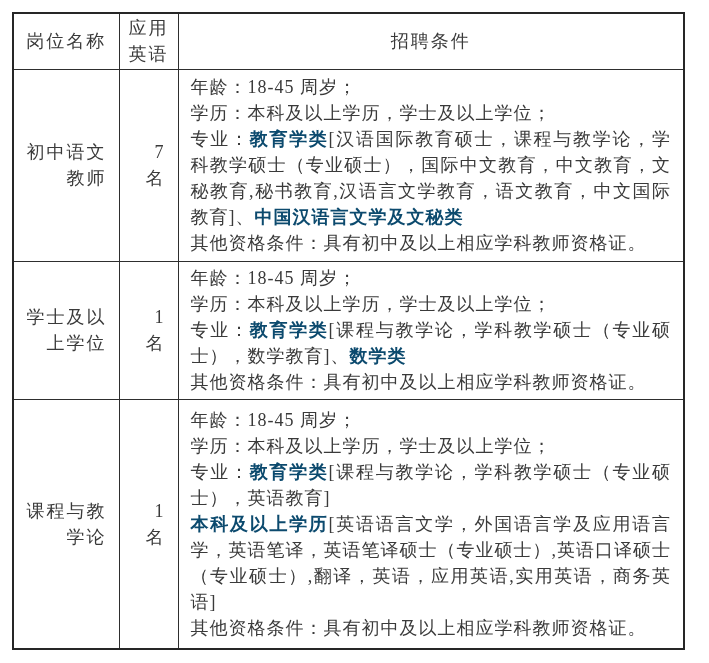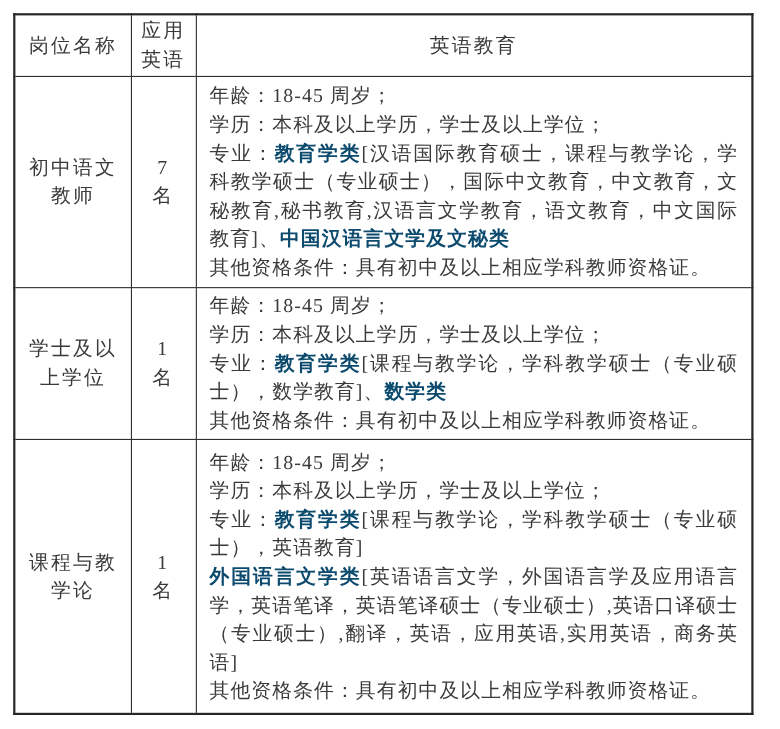--- a/index.html
+++ b/index.html
@@ -29,21 +29,21 @@
     box-sizing:border-box;
   }
   th{
     height:56px;
     text-align:center;
     vertical-align:middle;
     letter-spacing:2px;
     padding:0 8px;
   }
   td.position-cell, td.headcount-cell{
-    text-align:center;
+    text-align:right;
     vertical-align:middle;
     letter-spacing:2px;
     padding:0 12px;
   }
   td.conditions-cell{
     vertical-align:middle;
     padding:3px 12px 3px 12px;
     letter-spacing:1px;
     text-align:justify;
     text-justify:inter-character;
@@ -61,21 +61,21 @@
   <table class="recruit">
     <colgroup>
         <col class="c1">
         <col class="c2">
         <col class="c3">
       </colgroup>
     <thead>
       <tr>
         <th>岗位名称</th>
         <th>应用英语</th>
-        <th>英语教育</th>
+        <th>招聘条件</th>
       </tr>
     </thead>
     <tbody id="rows-body">
         <tr class="r0">
           <td class="position-cell">初中语文教师</td>
           <td class="headcount-cell">7 名</td>
           <td class="conditions-cell">
             <span class="cond-line"><span>年龄：18-45 周岁；</span></span>
             <span class="cond-line"><span>学历：本科及以上学历，学士及以上学位；</span></span>
             <span class="cond-line"><span>专业：</span><span class="seg-b">教育学类</span><span>[汉语国际教育硕士，课程与教学论，学科教学硕士（专业硕士），国际中文教育，中文教育，文秘教育,秘书教育,汉语言文学教育，语文教育，中文国际教育]、</span><span class="seg-b">中国汉语言文学及文秘类</span></span>
@@ -92,19 +92,19 @@
             <span class="cond-line"><span>其他资格条件：具有初中及以上相应学科教师资格证。</span></span>
           </td>
         </tr>
         <tr class="r2">
           <td class="position-cell">课程与教学论</td>
           <td class="headcount-cell">1 名</td>
           <td class="conditions-cell">
             <span class="cond-line"><span>年龄：18-45 周岁；</span></span>
             <span class="cond-line"><span>学历：本科及以上学历，学士及以上学位；</span></span>
             <span class="cond-line"><span>专业：</span><span class="seg-b">教育学类</span><span>[课程与教学论，学科教学硕士（专业硕士），英语教育]</span></span>
-            <span class="cond-line"><span class="seg-b">外国语言文学类</span><span>[英语语言文学，外国语言学及应用语言学，英语笔译，英语笔译硕士（专业硕士）,英语口译硕士（专业硕士）,翻译，英语，应用英语,实用英语，商务英语]</span></span>
+            <span class="cond-line"><span class="seg-b">本科及以上学历</span><span>[英语语言文学，外国语言学及应用语言学，英语笔译，英语笔译硕士（专业硕士）,英语口译硕士（专业硕士）,翻译，英语，应用英语,实用英语，商务英语]</span></span>
             <span class="cond-line"><span>其他资格条件：具有初中及以上相应学科教师资格证。</span></span>
           </td>
         </tr>
       </tbody>
   </table>
 </div>
 
 </body></html>

